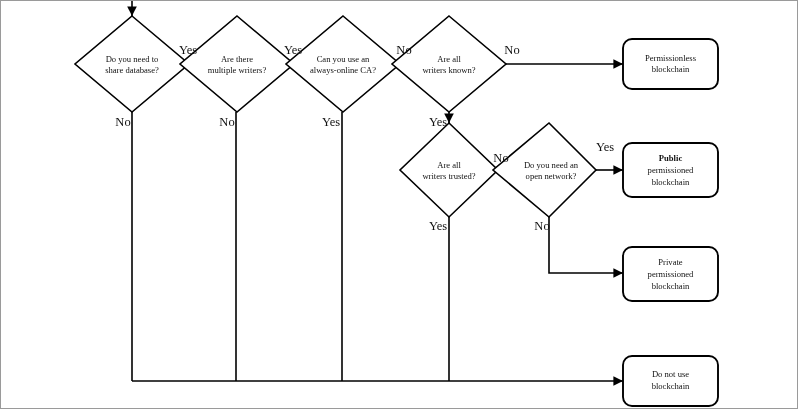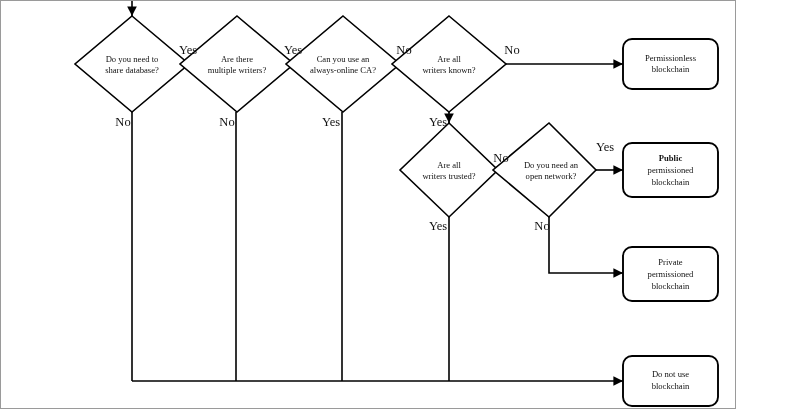--- a/index.html
+++ b/index.html
@@ -4,21 +4,21 @@
 <style>
   html,body{margin:0;padding:0;}
   body{
     width:800px;height:409px;
     background:#ffffff;
     font-family:"Liberation Serif", serif;
     overflow:hidden;
     position:relative;
   }
   #figure{
-    position:absolute;left:0;top:0;width:736px;height:409px;
+    position:absolute;left:0;top:0;width:798px;height:409px;
     border:1px solid #9a9a9a;
     box-sizing:border-box;
     background:#fff;
   }
   svg#flow{position:absolute;left:0;top:0;width:800px;height:409px;}
   .dia-shape{fill:#ffffff;stroke:#000000;stroke-width:1.6;}
   .box-shape{fill:#ffffff;stroke:#000000;stroke-width:1.9;}
   .conn{stroke:#000000;stroke-width:1.6;fill:none;}
   .node-text{
     font-family:"Liberation Serif", serif;

